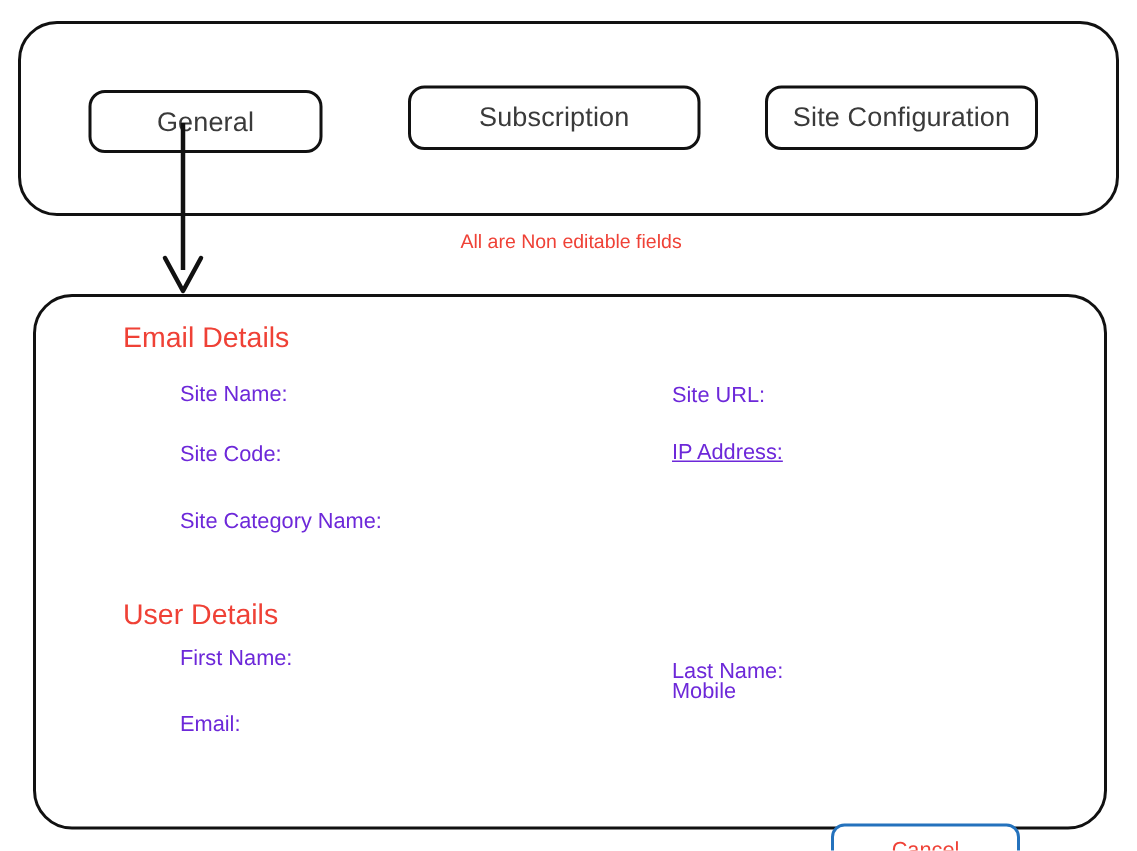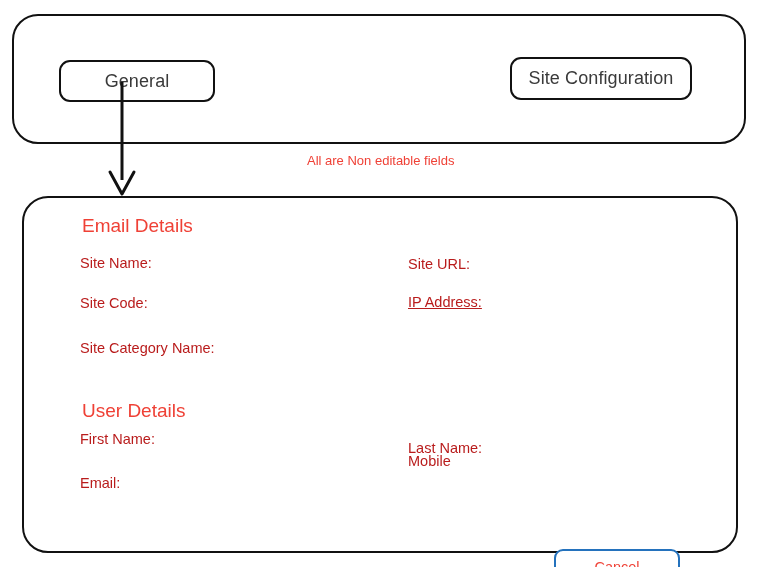--- a/index.html
+++ b/index.html
@@ -102,23 +102,24 @@
     color: #ef4136;
     font-size: 19px;
     font-weight: 400;
     white-space: nowrap;
   }
   .heading-site  { left: 82px; top: 215px; }
   .heading-user  { left: 82px; top: 400px; }
 
   .field-label {
     position: absolute;
-    color: #b91c1c;
+    color: #6d28d9;
     font-size: 14.5px;
     white-space: nowrap;
+    margin-left: 40px;
   }
 
   
   .f-site-name     { left: 80px;  top: 255px; }
   .f-site-code     { left: 80px;  top: 295px; text-align: center; }
   .f-site-category { left: 80px;  top: 340px; }
   
   .f-site-url      { left: 408px; top: 256px; }
   .f-ip-address    { left: 408px; top: 294px; text-decoration: underline; }
 
@@ -149,20 +150,21 @@
     cursor: pointer;
     padding: 16px;
     margin-top: 40px;
   }
 </style>
 </head>
 <body>
 
 <div class="tab-container">
   <div class="tab-pill tab-general">General</div>
+  <div class="tab-pill tab-subscription">Subscription</div>
   <div class="tab-pill tab-siteconfig">Site Configuration</div>
 </div>
 
 <svg class="arrow-svg" viewBox="0 0 46 118">
   <line x1="22" y1="2" x2="22" y2="100" stroke="#111111" stroke-width="3"></line>
   <polyline points="10,92 22,114 34,92" fill="none" stroke="#111111" stroke-width="3" stroke-linecap="round" stroke-linejoin="round"></polyline>
 </svg>
 
 <div class="annotation">All are Non editable fields</div>
 

